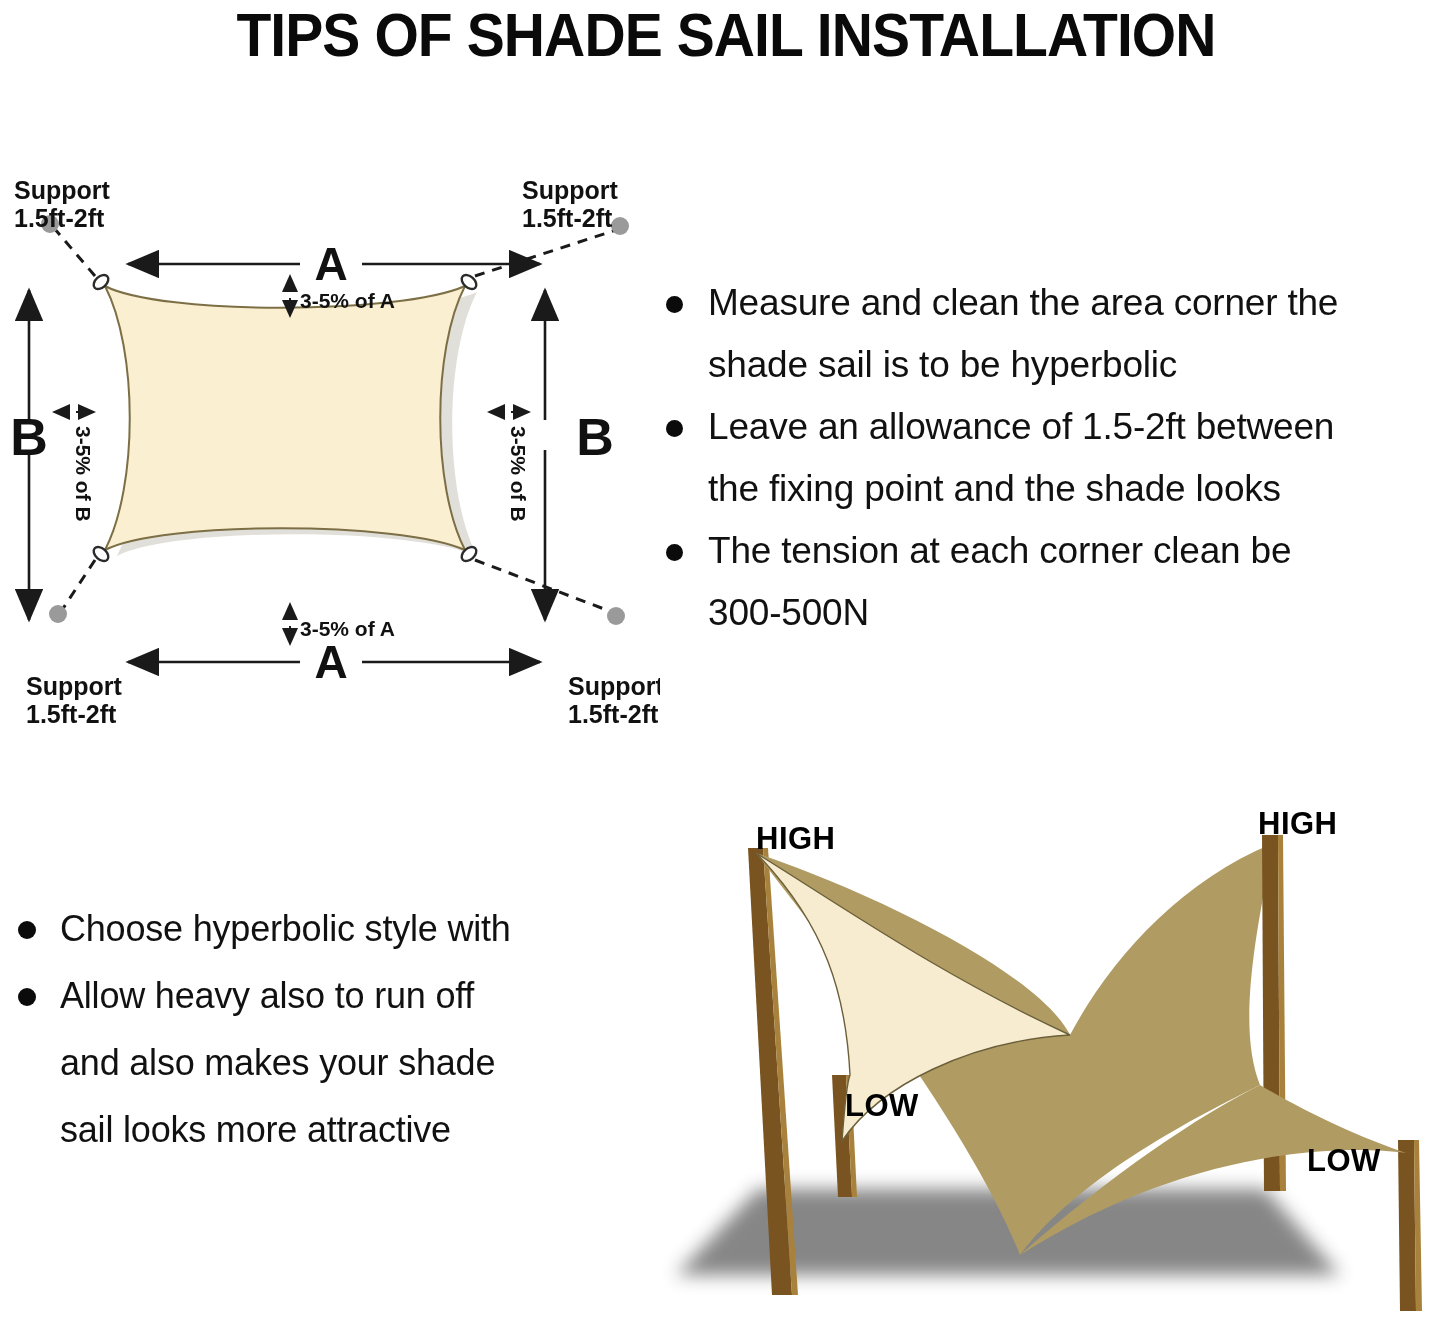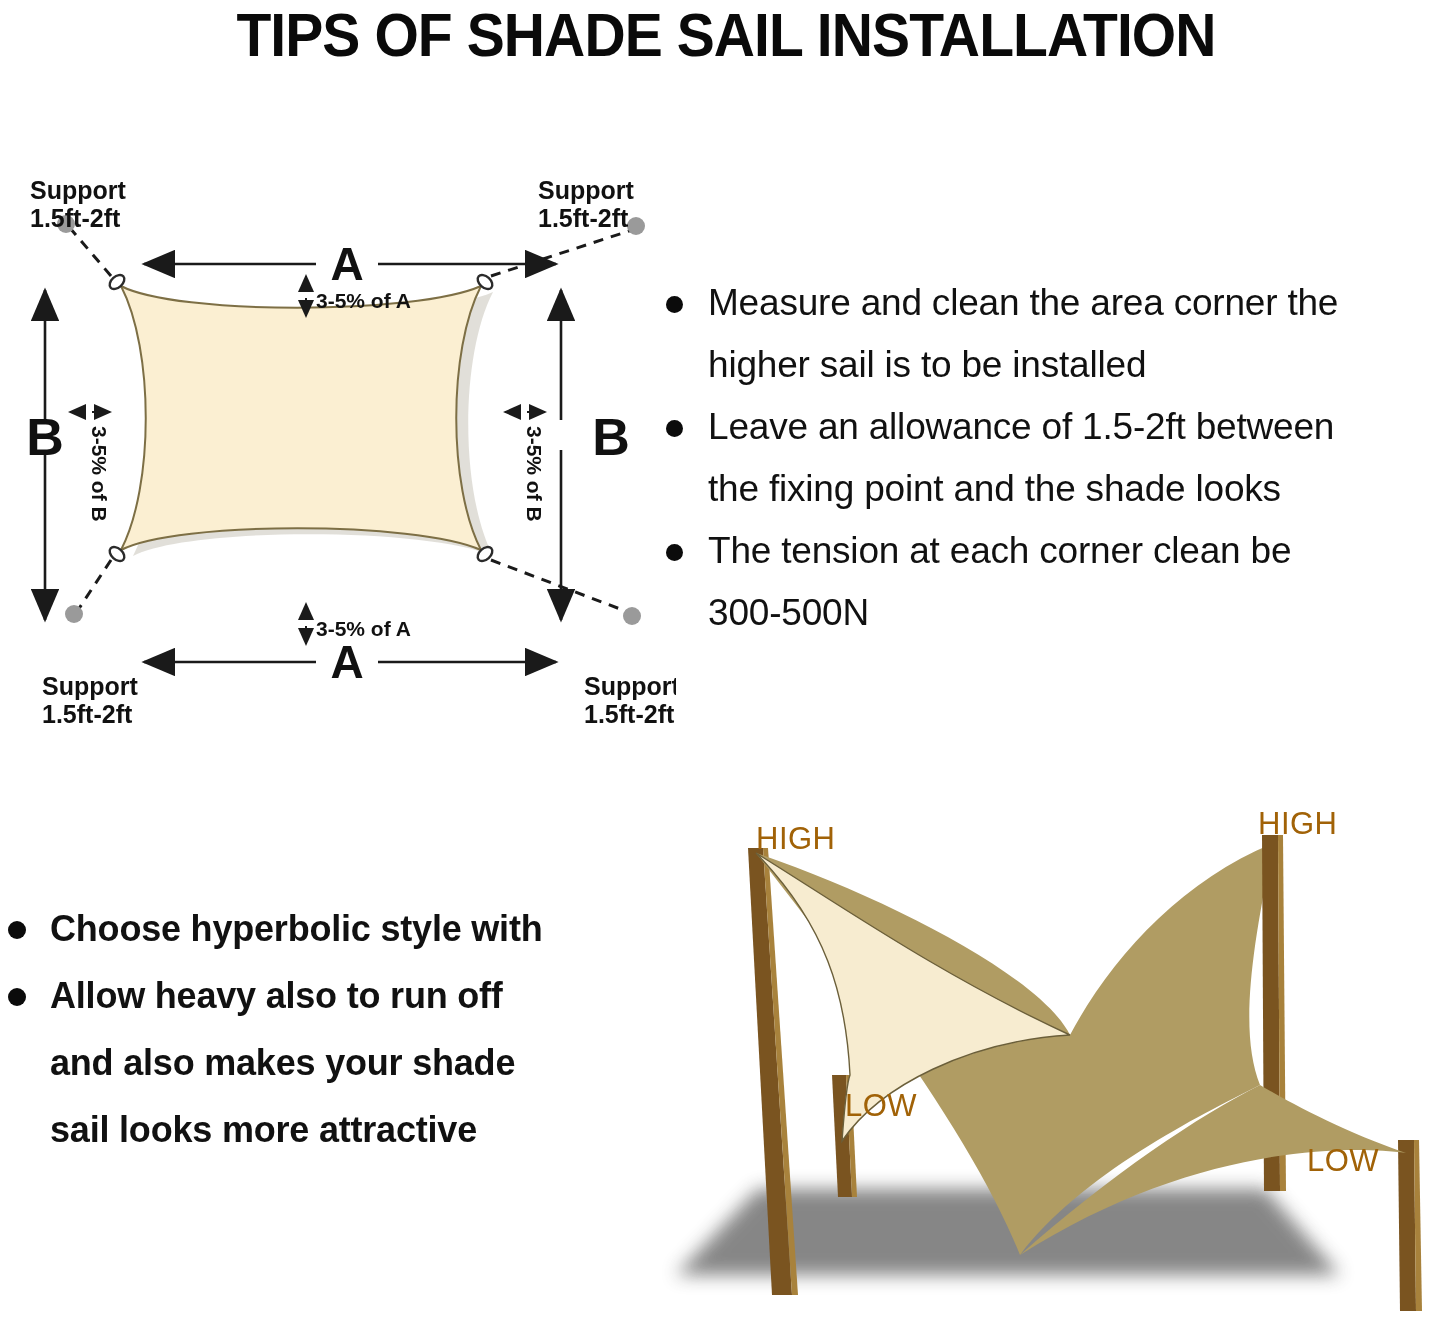--- a/index.html
+++ b/index.html
@@ -33,21 +33,21 @@
     color: #0a0a0a;
     transform: scaleX(0.92);
     transform-origin: 50% 0;
     white-space: nowrap;
     padding-top: 2px;
   }
 
   
   #rect-diagram {
     position: absolute;
-    left: 16px; top: 150;
+    left: 0; top: 150;
     top: 150px;
     width: 660px; height: 600px;
   }
   #rect-diagram svg { display:block; }
 
   
   #tips-right {
     position: absolute;
     left: 652px; top: 272px;
     width: 800px;
@@ -66,23 +66,22 @@
     position: absolute;
     left: 14px; top: 24px;
     width: 17px; height: 17px;
     border-radius: 50%;
     background: #0b0b0b;
   }
 
   
   #tips-left {
     position: absolute;
-    left: 2px; top: 895px;
+    left: 12px; top: 895px;
     width: 640px;
-    font-weight: bold;
   }
   #tips-left .bullet-item {
     padding-left: 48px;
     font-size: 36px;
     line-height: 67px;
     letter-spacing: -0.2px;
   }
   #tips-left .bullet-item .dot {
     left: 6px; top: 26px;
     width: 18px; height: 18px;
@@ -93,22 +92,22 @@
     position: absolute;
     left: 640px; top: 785px;
     width: 812px; height: 540px;
   }
   #hyper-illustration svg { display:block; }
 
   .hi-label {
     position: absolute;
     font-family: "Liberation Sans", sans-serif;
     font-size: 31px;
-    font-weight: normal;
-    color: #a16207;
+    font-weight: bold;
+    color: #000000;
     letter-spacing: 0.5px;
     white-space: nowrap;
   }
   #label-high-left  { left: 756px;  top: 821px; }
   #label-high-right { left: 1258px; top: 806px; }
   #label-low-left   { left: 845px;  top: 1088px; }
   #label-low-right  { left: 1307px; top: 1143px; }
 
   
   .dg-text {
@@ -229,21 +228,21 @@
         <line x1="511" y1="262" x2="529" y2="262" marker-end="url(#arrHs)"></line>
       </g>
       <text class="dg-text" x="0" y="0" font-size="21" font-weight="700" transform="translate(511,276) rotate(90)">3-5% of B</text>
     </svg>
   </div>
 
   <ul id="tips-right" class="bullet-list">
     <li class="bullet-item">
       <span class="dot"></span>
       <span>Measure and clean the area corner the</span><br>
-      <span>higher sail is to be installed</span>
+      <span>shade sail is to be hyperbolic</span>
     </li>
     <li class="bullet-item">
       <span class="dot"></span>
       <span>Leave an allowance of 1.5-2ft between</span><br>
       <span>the fixing point and the shade looks</span>
     </li>
     <li class="bullet-item">
       <span class="dot"></span>
       <span>The tension at each corner clean be</span><br>
       <span>300-500N</span>

